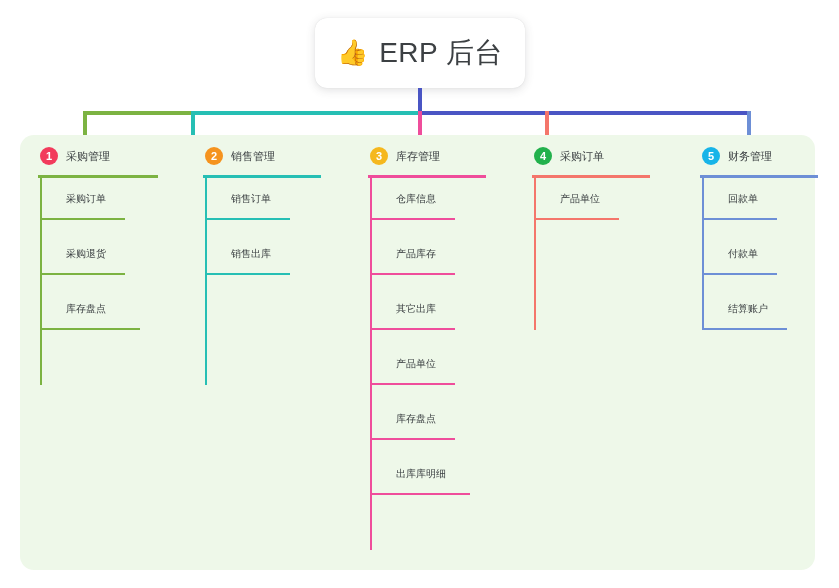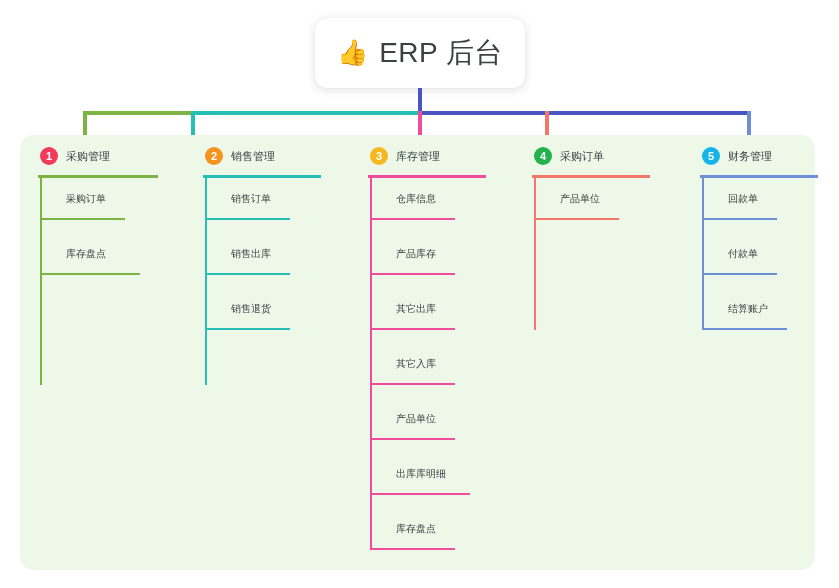--- a/index.html
+++ b/index.html
@@ -179,20 +179,24 @@
         <span class="col-title">采购管理</span>
       </div>
       <div class="col-rule" style="width: 120px; background: rgb(124, 179, 66);"></div>
       <div class="items">
         <div class="spine" style="background: rgb(124, 179, 66); height: 207px;"></div>
         <div class="item">
           <span class="item-label">采购订单</span>
           <div class="item-rule" style="width: 85px; background: rgb(124, 179, 66);"></div>
         </div>
         <div class="item">
+          <span class="item-label">采购退货</span>
+          <div class="item-rule" style="width: 85px; background: rgb(124, 179, 66);"></div>
+        </div>
+        <div class="item">
           <span class="item-label">库存盘点</span>
           <div class="item-rule" style="width: 100px; background: rgb(124, 179, 66);"></div>
         </div>
       </div>
     </div>
     <div class="column" style="left: 203px;">
       <div class="col-head">
         <span class="badge" style="background: rgb(245, 147, 30);">2</span>
         <span class="col-title">销售管理</span>
       </div>
@@ -200,24 +204,20 @@
       <div class="items">
         <div class="spine" style="background: rgb(38, 191, 180); height: 207px;"></div>
         <div class="item">
           <span class="item-label">销售订单</span>
           <div class="item-rule" style="width: 85px; background: rgb(38, 191, 180);"></div>
         </div>
         <div class="item">
           <span class="item-label">销售出库</span>
           <div class="item-rule" style="width: 85px; background: rgb(38, 191, 180);"></div>
         </div>
-        <div class="item">
-          <span class="item-label">销售退货</span>
-          <div class="item-rule" style="width: 85px; background: rgb(38, 191, 180);"></div>
-        </div>
       </div>
     </div>
     <div class="column" style="left: 368px;">
       <div class="col-head">
         <span class="badge" style="background: rgb(245, 184, 30);">3</span>
         <span class="col-title">库存管理</span>
       </div>
       <div class="col-rule" style="width: 118px; background: rgb(239, 77, 155);"></div>
       <div class="items">
         <div class="spine" style="background: rgb(239, 77, 155); height: 372px;"></div>
@@ -227,35 +227,31 @@
         </div>
         <div class="item">
           <span class="item-label">产品库存</span>
           <div class="item-rule" style="width: 85px; background: rgb(239, 77, 155);"></div>
         </div>
         <div class="item">
           <span class="item-label">其它出库</span>
           <div class="item-rule" style="width: 85px; background: rgb(239, 77, 155);"></div>
         </div>
         <div class="item">
-          <span class="item-label">其它入库</span>
-          <div class="item-rule" style="width: 85px; background: rgb(239, 77, 155);"></div>
-        </div>
-        <div class="item">
           <span class="item-label">产品单位</span>
+          <div class="item-rule" style="width: 85px; background: rgb(239, 77, 155);"></div>
+        </div>
+        <div class="item">
+          <span class="item-label">库存盘点</span>
           <div class="item-rule" style="width: 85px; background: rgb(239, 77, 155);"></div>
         </div>
         <div class="item">
           <span class="item-label">出库库明细</span>
           <div class="item-rule" style="width: 100px; background: rgb(239, 77, 155);"></div>
         </div>
-        <div class="item">
-          <span class="item-label">库存盘点</span>
-          <div class="item-rule" style="width: 85px; background: rgb(239, 77, 155);"></div>
-        </div>
       </div>
     </div>
     <div class="column" style="left: 532px;">
       <div class="col-head">
         <span class="badge" style="background: rgb(34, 177, 76);">4</span>
         <span class="col-title">采购订单</span>
       </div>
       <div class="col-rule" style="width: 118px; background: rgb(244, 118, 107);"></div>
       <div class="items">
         <div class="spine" style="background: rgb(244, 118, 107); height: 152px;"></div>

